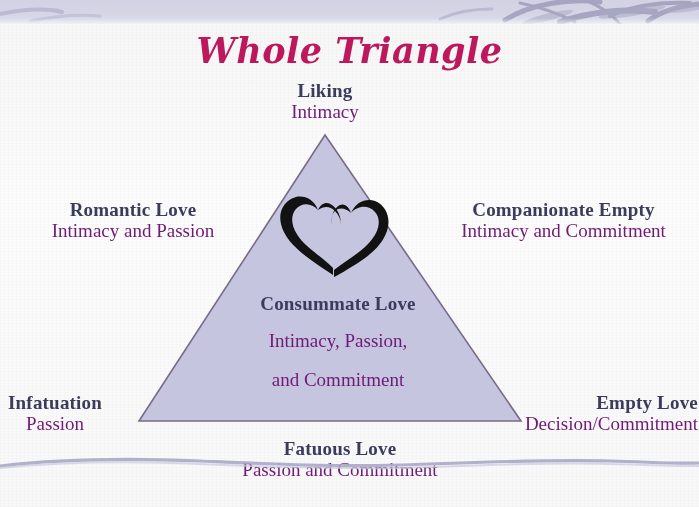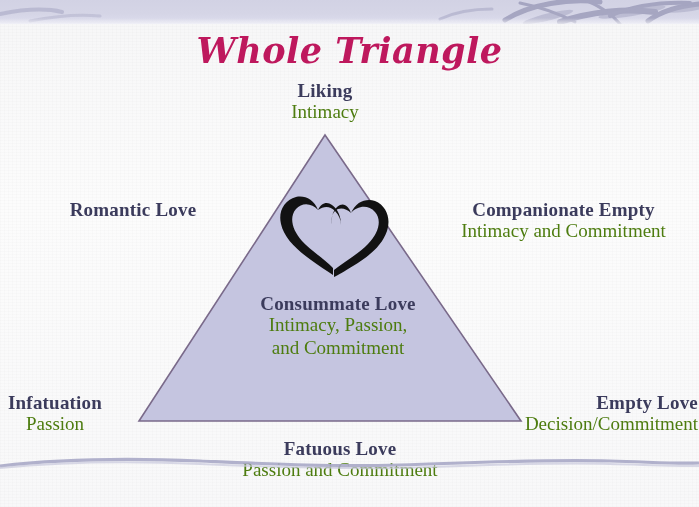--- a/index.html
+++ b/index.html
@@ -81,29 +81,29 @@
   }
   .label .lbl-title {
     font-weight: 700;
     font-size: 19px;
     letter-spacing: 0.2px;
     white-space: nowrap;
   }
   .label .lbl-sub {
     font-weight: 400;
     font-size: 19px;
-    color: #4d7c0f;
+    color: #701a75;
     white-space: nowrap;
   }
 
   .lbl-liking      { left: 175px; top: 80px;  width: 300px; text-align: center; }
   .lbl-romantic    { left: 8px;   top: 199px; width: 250px; text-align: center; }
   .lbl-companion   { left: 428px; top: 199px; width: 271px; text-align: center; }
   .lbl-consummate  { left: 188px; top: 293px; width: 300px; text-align: center; }
-  .lbl-consummate .lbl-sub { line-height: 1.18; }
+  .lbl-consummate .lbl-sub { line-height: 1.18; margin-top: 16px; }
   .lbl-infatuation { left: 8px;   top: 392px; width: 180px; text-align: left; }
   .lbl-infatuation .lbl-sub { margin-left: 18px; }
   .lbl-empty       { left: 470px; top: 392px; width: 228px; text-align: right; }
   .lbl-fatuous     { left: 175px; top: 438px; width: 330px; text-align: center; }
 
   
   .bottom-wave {
     position: absolute;
     left: 0; top: 452px;
     width: 699px; height: 22px;
@@ -177,20 +177,21 @@
     </svg>
   </div>
 
   <div class="label lbl-liking">
     <div class="lbl-title">Liking</div>
     <div class="lbl-sub">Intimacy</div>
   </div>
 
   <div class="label lbl-romantic">
     <div class="lbl-title">Romantic Love</div>
+    <div class="lbl-sub">Intimacy and Passion</div>
   </div>
 
   <div class="label lbl-companion">
     <div class="lbl-title">Companionate Empty</div>
     <div class="lbl-sub">Intimacy and Commitment</div>
   </div>
 
   <div class="label lbl-consummate">
     <div class="lbl-title">Consummate Love</div>
     <div class="lbl-sub">Intimacy, Passion,</div>

